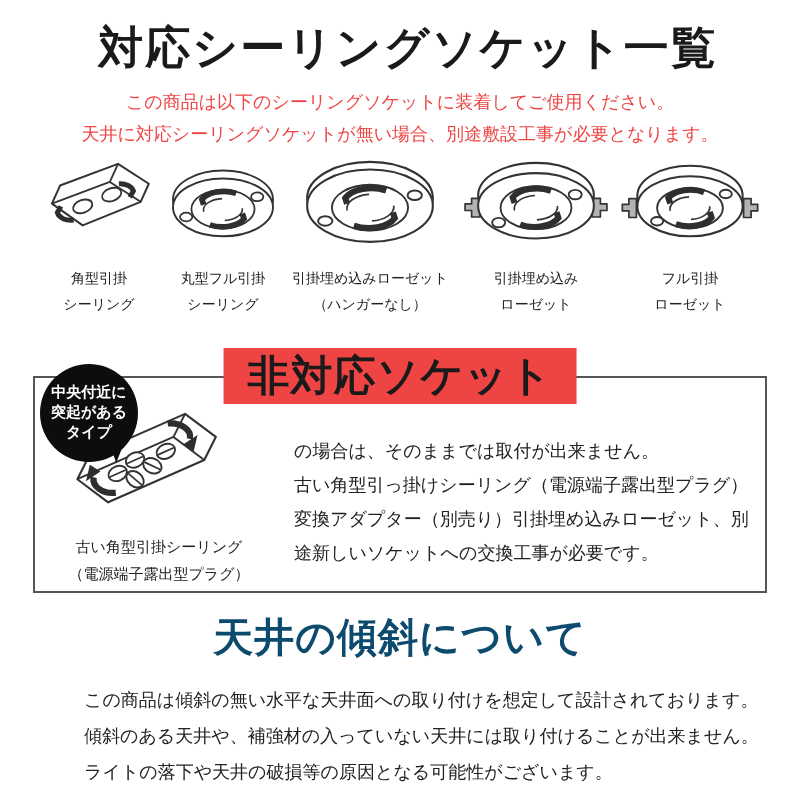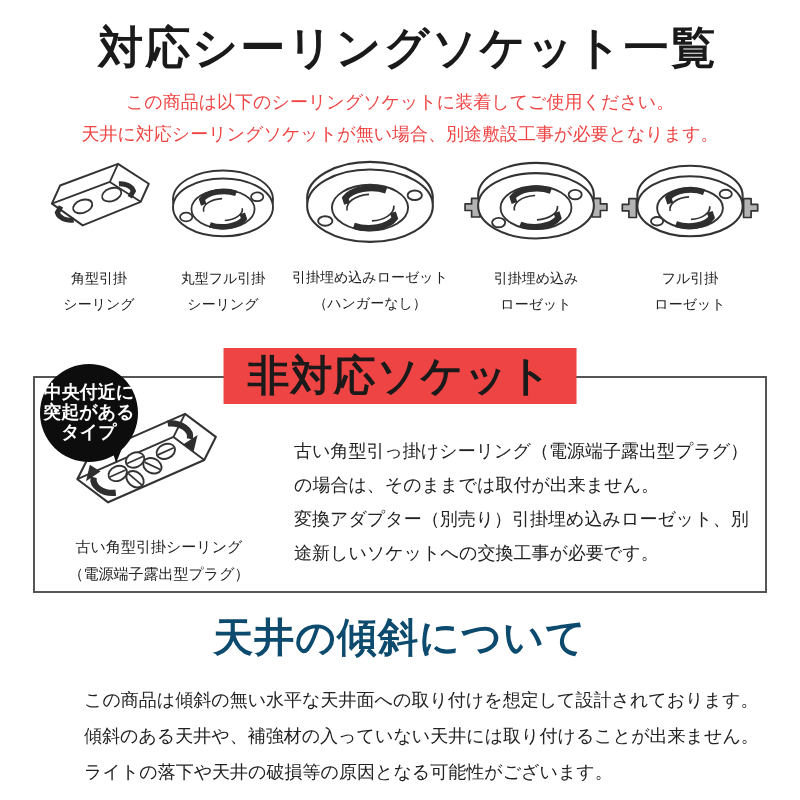--- a/index.html
+++ b/index.html
@@ -18,21 +18,21 @@
   .subtitle {
     position:absolute; top:86px; left:0; width:800px;
     text-align:center; font-size:18px; line-height:32px; color:#ef4444;
   }
   .sockets-row {
     position:absolute; top:160px; left:38px; width:724px;
     display:flex; justify-content:space-between; align-items:flex-start;gap:6px;
   }
   .socket-col { display:flex; flex-direction:column; align-items:center; }
   .socket-col.c1 { width:122px; } .socket-col.c2 { width:114px; }
-  .socket-col.c3 { width:178px;font-family:Liberation Mono, monospace; } .socket-col.c4 { width:156px; }
+  .socket-col.c3 { width:178px; } .socket-col.c4 { width:156px; }
   .socket-col.c5 { width:150px; }
   .socket-art { height:100px; display:flex; align-items:center; justify-content:center; }
   .socket-label { margin-top:5px; text-align:center; font-size:14px; line-height:26px; color:#222; }
 
   svg .ln  { fill:#ffffff; stroke:#333333; stroke-width:2.2; stroke-linejoin:round; }
   svg .ed  { fill:none;    stroke:#333333; stroke-width:2;   stroke-linejoin:round; }
   svg .thin{ fill:none;    stroke:#333333; stroke-width:1.8; }
   svg .slot{ fill:none;    stroke:#2e2e2e; stroke-width:6.5; stroke-linecap:butt; }
   svg .slot-sm{ fill:none; stroke:#2e2e2e; stroke-width:5.5; stroke-linecap:butt; }
   svg .hole{ fill:#ffffff; stroke:#333333; stroke-width:2; }
@@ -45,21 +45,21 @@
     border:2px solid #555; background:transparent;
   }
   .incomp-title {
     position:absolute; top:348px; left:50%; transform:translateX(-50%);
     margin:0; background:#ef4444; padding:0 24px; z-index:2;
     font-size:42px; font-weight:bold; letter-spacing:1px; white-space:nowrap; color:#1a1a1a;
   }
   .badge {
     position:absolute; left:40px; top:364px; width:98px; height:98px; z-index:3;
     background:#0d0d0d; border-radius:50%; box-sizing:border-box; padding-top:18px;
-    color:#fff; font-weight:bold; font-size:18px; line-height:20px; text-align:center;
+    color:#fff; font-weight:bold; font-size:15px; line-height:20px; text-align:center;
   }
   .badge-tail {
     position:absolute; left:113px; top:443px; width:0; height:0; z-index:3;
     border-top:18px solid #0d0d0d; border-right:15px solid transparent;
     transform:rotate(-18deg);
   }
   .old-socket-art { position:absolute; left:56px; top:410px; z-index:1; }
   .old-socket-label {
     position:absolute; left:33px; top:533px; width:252px; z-index:2;
     text-align:center; font-size:15px; line-height:27px; color:#222;
@@ -237,22 +237,22 @@
       <polygon class="ah" points="42,64 27,74 31,57"></polygon>
     </svg>
   </div>
 
   <div class="old-socket-label">
     <div>古い角型引掛シーリング</div>
     <div>（電源端子露出型プラグ）</div>
   </div>
 
   <div class="incomp-body">
+    <div>の場合は、そのままでは取付が出来ません。</div>
     <div>古い角型引っ掛けシーリング（電源端子露出型プラグ）</div>
-    <div>の場合は、そのままでは取付が出来ません。</div>
     <div>変換アダプター（別売り）引掛埋め込みローゼット、別</div>
     <div>途新しいソケットへの交換工事が必要です。</div>
   </div>
 
   <h2 class="slope-title">天井の傾斜について</h2>
 
   <div class="slope-body">
     <div>この商品は傾斜の無い水平な天井面への取り付けを想定して設計されております。</div>
     <div>傾斜のある天井や、補強材の入っていない天井には取り付けることが出来ません。</div>
     <div>ライトの落下や天井の破損等の原因となる可能性がございます。</div>

